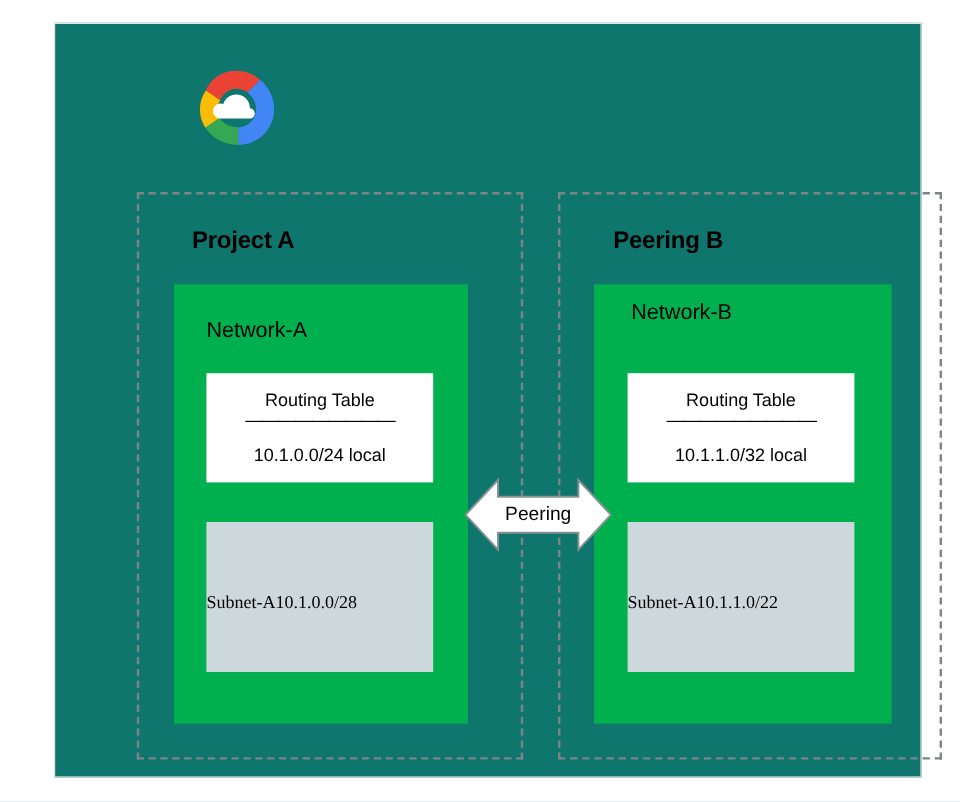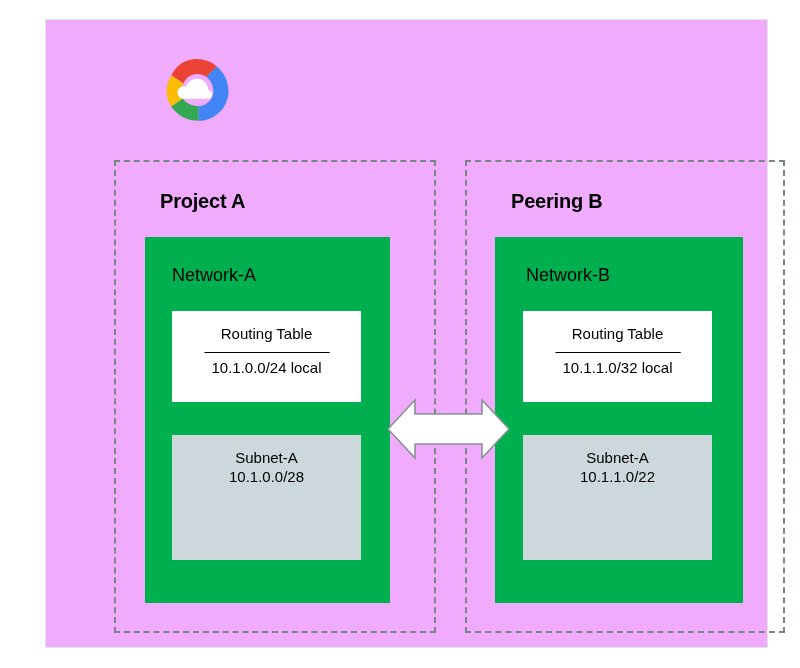--- a/index.html
+++ b/index.html
@@ -22,21 +22,21 @@
     background: #ffffff;
   }
 
   
   .outer-panel {
     position: absolute;
     left: 45px;
     top: 19px;
     width: 723px;
     height: 629px;
-    background: #f0abfc;
+    background: #0f766e;
     border: 1px solid #dfe4e5;
     box-sizing: border-box;
   }
 
   
   .gcp-logo {
     position: absolute;
     left: 112px;
     top: 36px;
     width: 78px;
@@ -72,21 +72,21 @@
   .network-a-box { left: 99px;  top: 217px; width: 245px; height: 366px; }
   .network-b-box { left: 449px; top: 217px; width: 248px; height: 366px; }
 
   .network-label {
     position: absolute;
     font-size: 18px;
     color: #000000;
     white-space: nowrap;
   }
   .network-a-label { left: 126px; top: 245px; }
-  .network-b-label { left: 480px; top: 245px; }
+  .network-b-label { left: 480px; top: 230px; }
 
   
   .routing-box {
     position: absolute;
     background: #ffffff;
     display: flex;
     flex-direction: column;
     align-items: center;
     justify-content: flex-start;
     padding-top: 14px;
@@ -107,33 +107,34 @@
     line-height: 0.75;
     letter-spacing: -1.2px;
     white-space: nowrap;
     margin-top: 2px;
   }
   .routing-value {
     font-size: 15px;
     color: #000000;
     line-height: 1.2;
     white-space: nowrap;
-    margin-top: 3px;
+    margin-top: 15px;
   }
 
   
   .subnet-box {
     position: absolute;
     background: #ccd8dc;
     display: flex;
-    flex-direction: column;
+    flex-direction: row;
     align-items: center;
     justify-content: flex-start;
     padding-top: 13px;
     box-sizing: border-box;
+    font-family: Liberation Serif, serif;
   }
   .subnet-a-box { left: 126px; top: 415px; width: 189px; height: 125px; }
   .subnet-b-box { left: 477px; top: 415px; width: 189px; height: 125px; }
 
   .subnet-name {
     font-size: 15px;
     color: #000000;
     line-height: 1.28;
     white-space: nowrap;
   }
@@ -221,15 +222,16 @@
     <div class="subnet-box subnet-b-box">
       <div class="subnet-name">Subnet-A</div>
       <div class="subnet-cidr">10.1.1.0/22</div>
     </div>
 
     <div class="peering-arrow">
       <svg viewBox="0 0 123 66" width="123" height="66" xmlns="http://www.w3.org/2000/svg">
         <polygon points="1,33 28,4 28,18 95,18 95,4 122,33 95,62 95,48 28,48 28,62" fill="#ffffff" stroke="#8a9193" stroke-width="1.6" stroke-linejoin="miter"></polygon>
       </svg>
     </div>
+    <div class="peering-label">Peering</div>
 
   </div>
 </div>
 
 </body></html>

